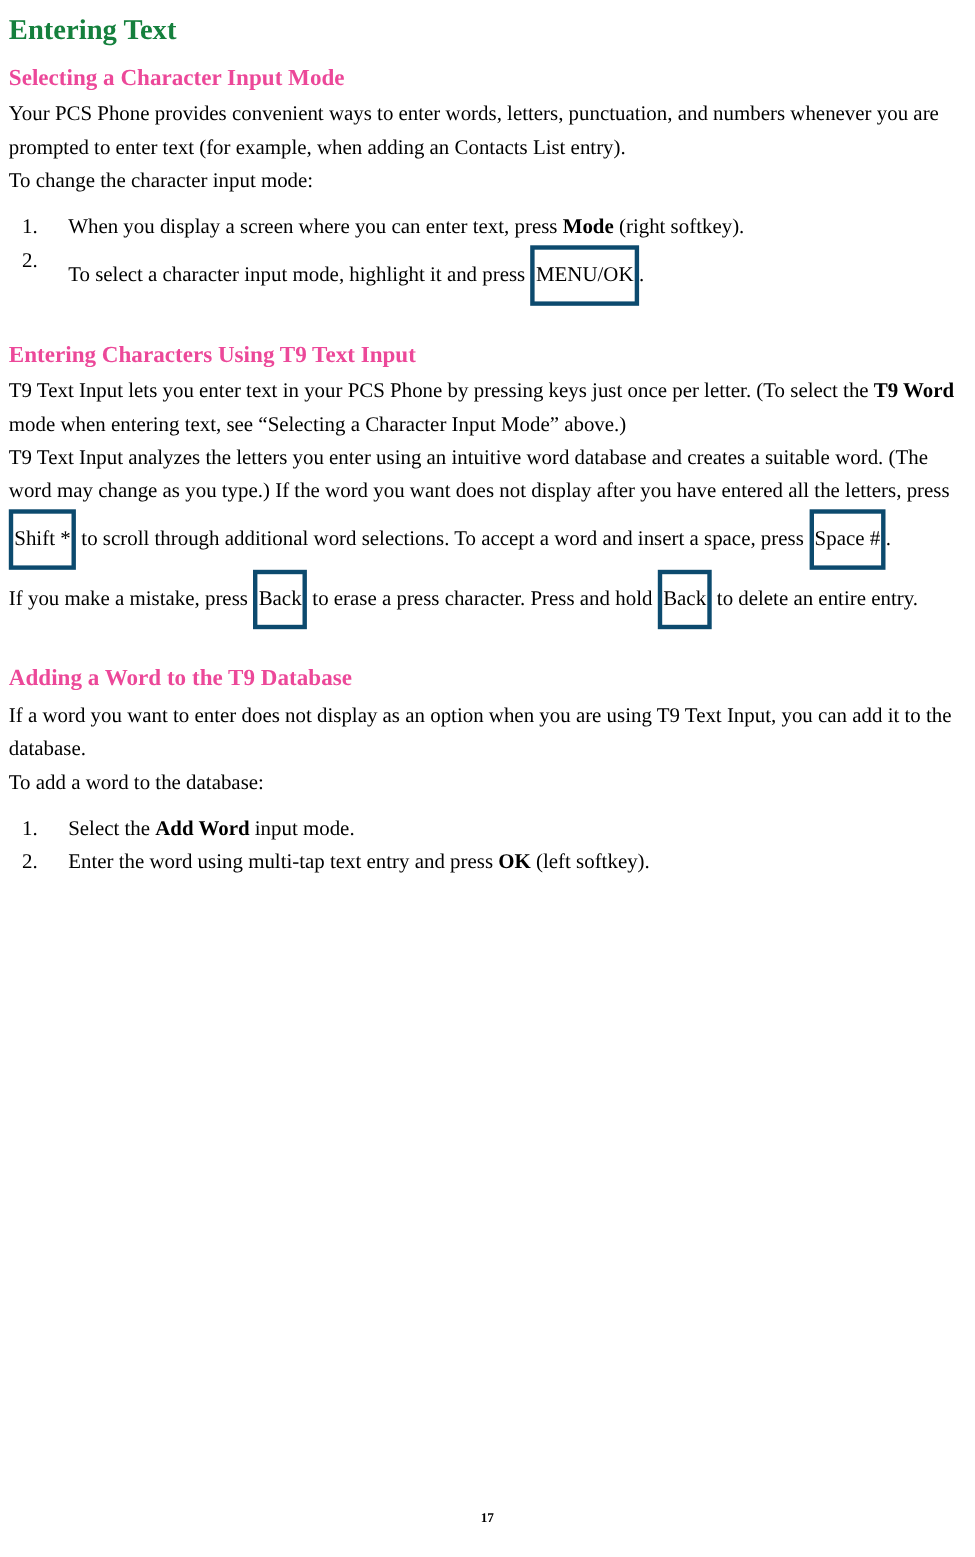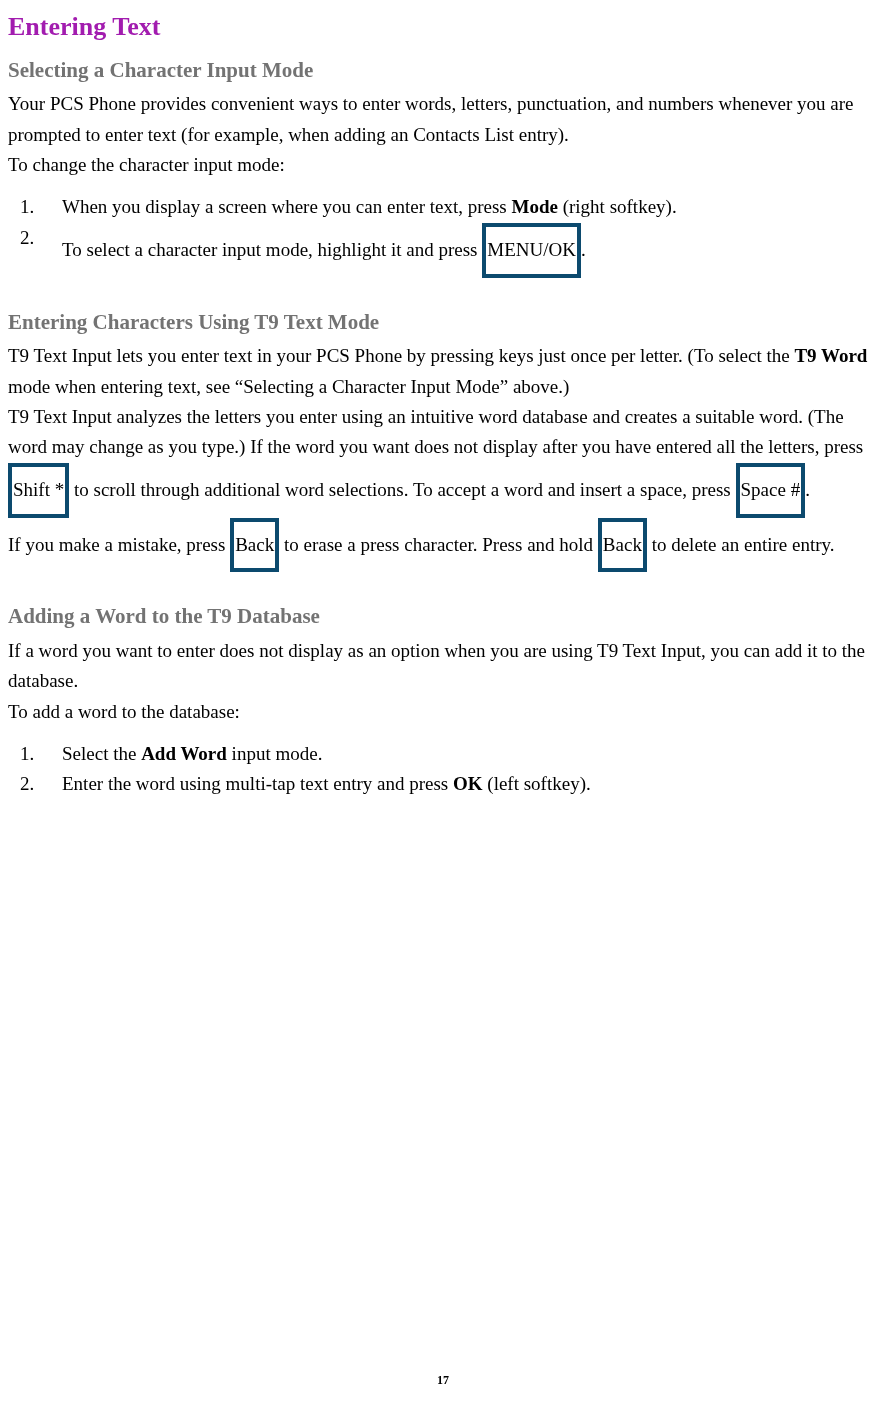--- a/index.html
+++ b/index.html
@@ -5,27 +5,27 @@
     body {
       font-family: Georgia, 'Times New Roman', serif;
       font-size: 19px;
       line-height: 1.6;
       margin: 0;
       padding: 6px 8px 20px 8px;
       width: 870px;
       color: #000;
     }
     h1 {
-      color: #a21caf;
+      color: #15803d;
       font-size: 26px;
       font-weight: bold;
       margin: 0 0 6px 0;
     }
     h2 {
-      color: #737373;
+      color: #ec4899;
       font-size: 21px;
       font-weight: bold;
       margin: 0 0 2px 0;
     }
     .section-gap {
       margin-top: 28px;
     }
     p {
       margin: 0;
     }
@@ -74,21 +74,21 @@
 <p>To change the character input mode:</p>
 <ol>
   <li>
     <span>When you display a screen where you can enter text, press </span><span class="bold">Mode</span><span> (right softkey).</span>
   </li>
   <li>
     <span>To select a character input mode, highlight it and press </span><span class="boxed">MENU/OK</span><span>.</span>
   </li>
 </ol>
 
-<h2 class="section-gap">Entering Characters Using T9 Text Mode</h2>
+<h2 class="section-gap">Entering Characters Using T9 Text Input</h2>
 <p>
   <span>T9 Text Input lets you enter text in your PCS Phone by pressing keys just once per letter. (To select the </span><span class="bold">T9 Word</span><span> mode when entering text, see “Selecting a Character Input Mode” above.)</span>
 </p>
 <p>
   <span>T9 Text Input analyzes the letters you enter using an intuitive word database and creates a suitable word. (The word may change as you type.) If the word you want does not display after you have entered all the letters, press </span><span class="boxed">Shift *</span><span> to scroll through additional word selections. To accept a word and insert a space, press </span><span class="boxed">Space #</span><span>.</span>
 </p>
 <p>
   <span>If you make a mistake, press </span><span class="boxed">Back</span><span> to erase a press character. Press and hold </span><span class="boxed">Back</span><span> to delete an entire entry.</span>
 </p>
 

